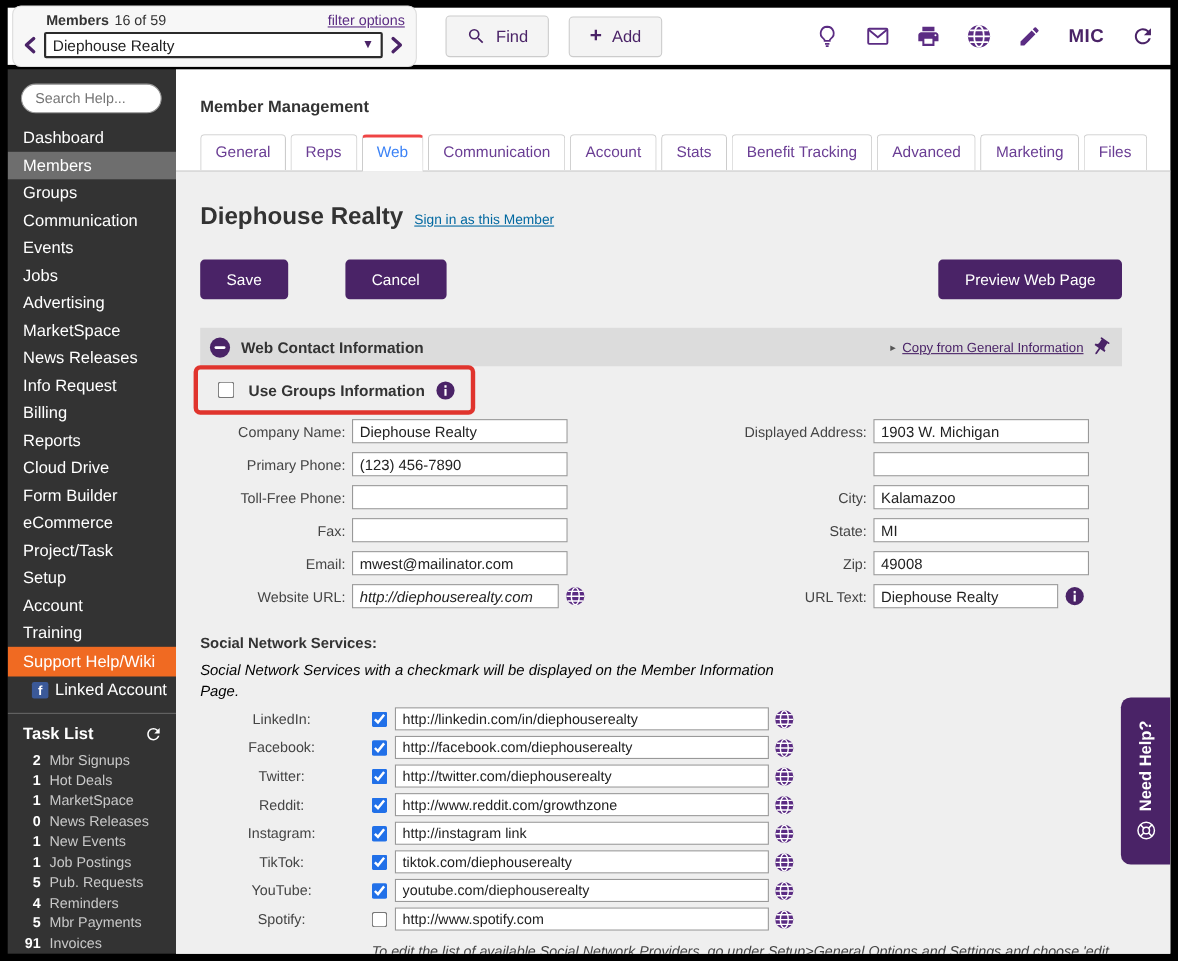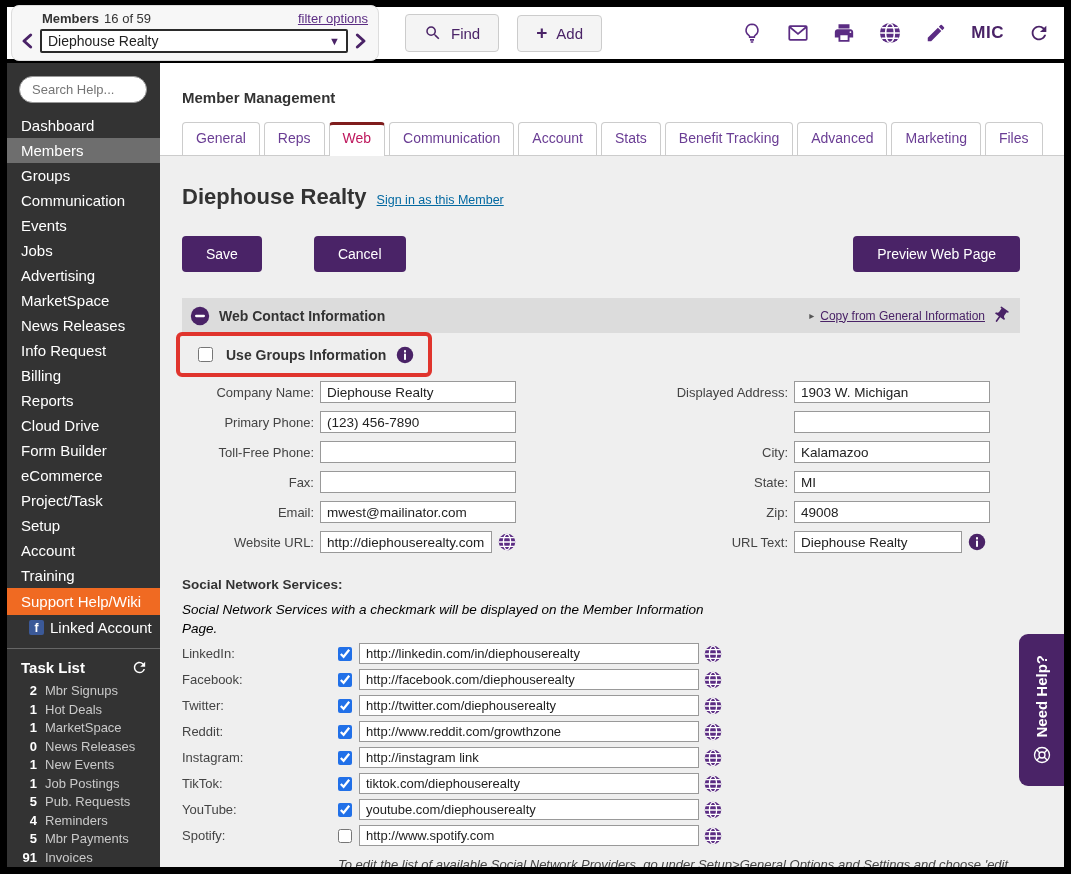--- a/index.html
+++ b/index.html
@@ -63,21 +63,21 @@
   .tl-label { color:#c9c9c9; margin-left:8px; }
 
   
   .main { flex:1; background:#fff; position:relative; overflow:hidden;
           display:flex; flex-direction:column; }
   .page-title { font-size:15px; font-weight:bold; color:#333; margin:26px 0 0 22px; }
   .tabs { display:flex; gap:4px; padding:16px 0 0 22px; align-items:flex-end; }
   .tab { background:#fff; border:1px solid #ccc; border-bottom:none;
          border-radius:4px 4px 0 0; padding:7px 13px 9px 13px; font-size:14px;
          color:#6a3d94; cursor:pointer; white-space:nowrap; }
-  .tab.active { color:#be185d; border-top:3px solid #7f1d1d; padding-top:5px;
+  .tab.active { color:#3b82f6; border-top:3px solid #ef4444; padding-top:5px;
                 position:relative; z-index:2; margin-bottom:-1px; padding-bottom:10px; }
   .content { flex:1; background:#efefef; border-top:1px solid #ccc; padding:0 0 0 22px;
              position:relative; }
   .member-head { margin-top:28px; display:flex; align-items:baseline; gap:10px; }
   .member-name { font-size:22px; font-weight:bold; color:#333; }
   .signin-link { font-size:12.5px; color:#0369a1; text-decoration:underline; cursor:pointer; }
   .actions { display:flex; width:838px; margin-top:26px; }
   .btn-purple { background:#4a2367; color:#fff; border:none; border-radius:4px;
                 font-size:14px; padding:10px 24px; cursor:pointer;
                 font-family:"Liberation Sans", sans-serif; }
@@ -103,21 +103,21 @@
   .fl-right { width:112px; }
   .finput { height:22px; border:1px solid #999; font-size:13.5px; color:#222;
             padding:0 6px; margin-left:6px; outline:none; background:#fff;
             font-family:"Liberation Sans", sans-serif; }
   .w195 { width:196px; }
   .field-icon { width:18px; height:18px; margin-left:6px; flex:0 0 auto; cursor:pointer; }
 
   .social-hdr { font-size:13.5px; font-weight:bold; color:#333; margin:16px 0 8px 0; }
   .social-note { font-size:13.5px; font-style:italic; color:#000000; width:540px; line-height:19px; }
   .srow { display:flex; align-items:center; margin-top:5px; height:21px; }
-  .slabel { width:148px; text-align:left; font-size:13px; color:#444; }
+  .slabel { width:148px; text-align:center; font-size:13px; color:#444; }
   .srow input[type=checkbox] { width:14px; height:14px; margin:0 0 0 8px; accent-color:#2170e8; }
   .sinput { width:340px; height:21px; border:1px solid #999; font-size:13px; color:#222;
             padding:0 6px; margin-left:7px; outline:none;
             font-family:"Liberation Sans", sans-serif; }
   .srow .field-icon { margin-left:5px; }
   .footer-note { font-size:13px; font-style:italic; color:#444; width:690px;
                  margin:10px 0 0 156px; line-height:17px; }
 
   
   .need-help { position:absolute; right:0; top:478px; width:45px; height:152px;
@@ -400,21 +400,21 @@
             <div class="frow">
                 <span class="flabel fl-left">Fax:</span>
                 <input class="finput w195" value="" style="">
               </div>
             <div class="frow">
                 <span class="flabel fl-left">Email:</span>
                 <input class="finput w195" value="mwest@mailinator.com" style="">
               </div>
             <div class="frow">
                 <span class="flabel fl-left">Website URL:</span>
-                <input class="finput" style="width: 172px;" value="http://diephouserealty.com">
+                <input class="finput" style="width: 188px; font-style: italic;" value="http://diephouserealty.com">
                 <svg class="field-icon">
                   <use href="#i-globe"></use>
                 </svg>
               </div>
           </div>
           <div class="fgroup" style="margin-right:6px;">
             <div class="frow">
                 <span class="flabel fl-right">Displayed Address:</span>
                 <input class="finput w195" value="1903 W. Michigan" style="">
                 <span style="width:24px;"></span>

